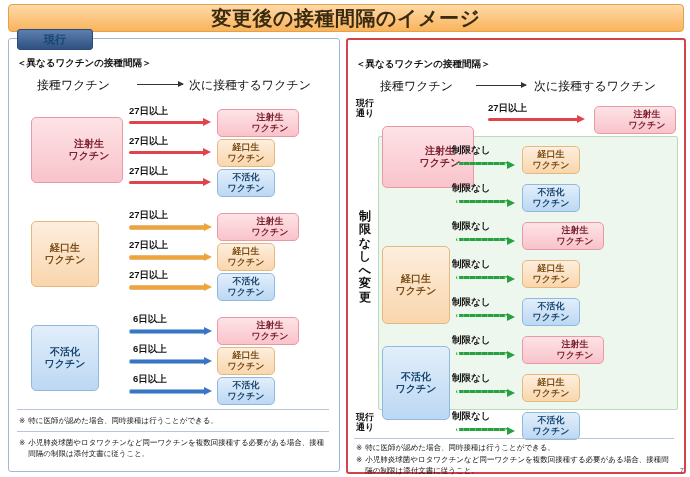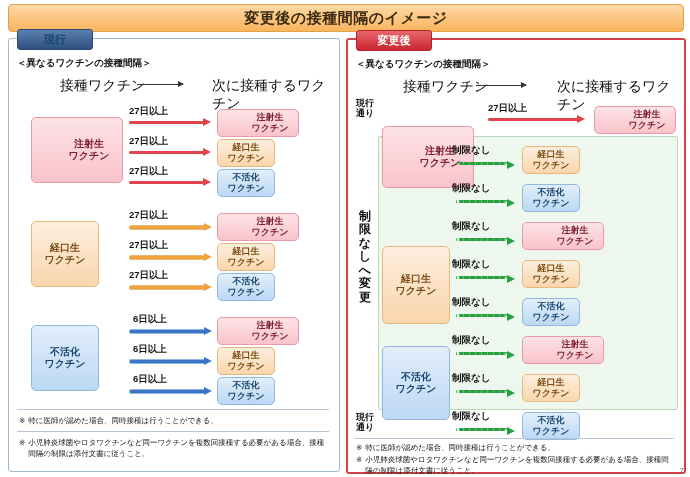--- a/index.html
+++ b/index.html
@@ -14,40 +14,40 @@
   .page{position:absolute;inset:0;}
 
   
   .title-bar{
     position:absolute;left:8px;top:4px;width:674px;height:26px;
     background:linear-gradient(#ffd9a8,#f9b45c);
     border:1px solid #e1a24a;border-radius:4px;
     display:flex;align-items:center;justify-content:center;
   }
   .title-bar .t{
-    font-size:15px;font-weight:bold;color:#3a2a10;letter-spacing:.5px;
+    font-size:20px;font-weight:bold;color:#3a2a10;letter-spacing:.5px;
   }
 
   
   .panel{position:absolute;top:38px;height:432px;border-radius:3px;}
   .panel.left{left:8px;width:330px;border:1px solid #9fb8d6;background:#fff;}
   .panel.right{left:346px;width:336px;border:2px solid #d4434a;background:#fff;}
 
   .tab{
     position:absolute;top:-10px;left:8px;height:19px;min-width:74px;
     border-radius:3px;display:flex;align-items:center;justify-content:center;
     font-size:11px;font-weight:bold;color:#fff;
   }
   .tab.blue{background:linear-gradient(#5d7fb0,#2f5182);border:1px solid #2a4a79;}
   .tab.red{background:linear-gradient(#e8666c,#c9262e);border:1px solid #b3222a;}
 
   .subhead{
     position:absolute;font-size:9.5px;font-weight:bold;color:#111;
   }
-  .colhead{position:absolute;font-size:14px;color:#111;margin-left:23px;}
+  .colhead{position:absolute;font-size:12px;color:#111;}
 
   .arrow-long{position:absolute;height:1px;background:#333;}
   .arrow-long:after{
     content:"";position:absolute;right:-1px;top:-3px;
     border-left:6px solid #333;border-top:3.5px solid transparent;border-bottom:3.5px solid transparent;
   }
 
   
   .srcbox{
     position:absolute;width:66px;border-radius:5px;
@@ -179,23 +179,20 @@
     <div class="hr" style="left:8px;top:392px;width:312px;"></div>
     <div class="notes" style="left:10px;top:398px;width:310px;">
       <div class="row">
         <span class="mk">※</span>
         <span>小児肺炎球菌やロタワクチンなど同一ワクチンを複数回接種する必要がある場合、接種間隔の制限は添付文書に従うこと。</span>
       </div>
     </div>
   </div>
 
   <div class="panel right">
-    <div class="tab red">
-      <span>変更後</span>
-    </div>
 
     <div class="subhead" style="left:8px;top:18px;">＜異なるワクチンの接種間隔＞</div>
 
     <div class="colhead" style="left:32px;top:38px;">接種ワクチン</div>
     <div class="colhead" style="left:186px;top:38px;">次に接種するワクチン</div>
     <div class="arrow-long" style="left:128px;top:45px;width:50px;"></div>
 
     <div class="greenbg" style="left:30px;top:96px;width:298px;height:272px;"></div>
 
     <div class="sidelabel" style="left:4px;top:58px;width:26px;">現行<br>通り</div>

